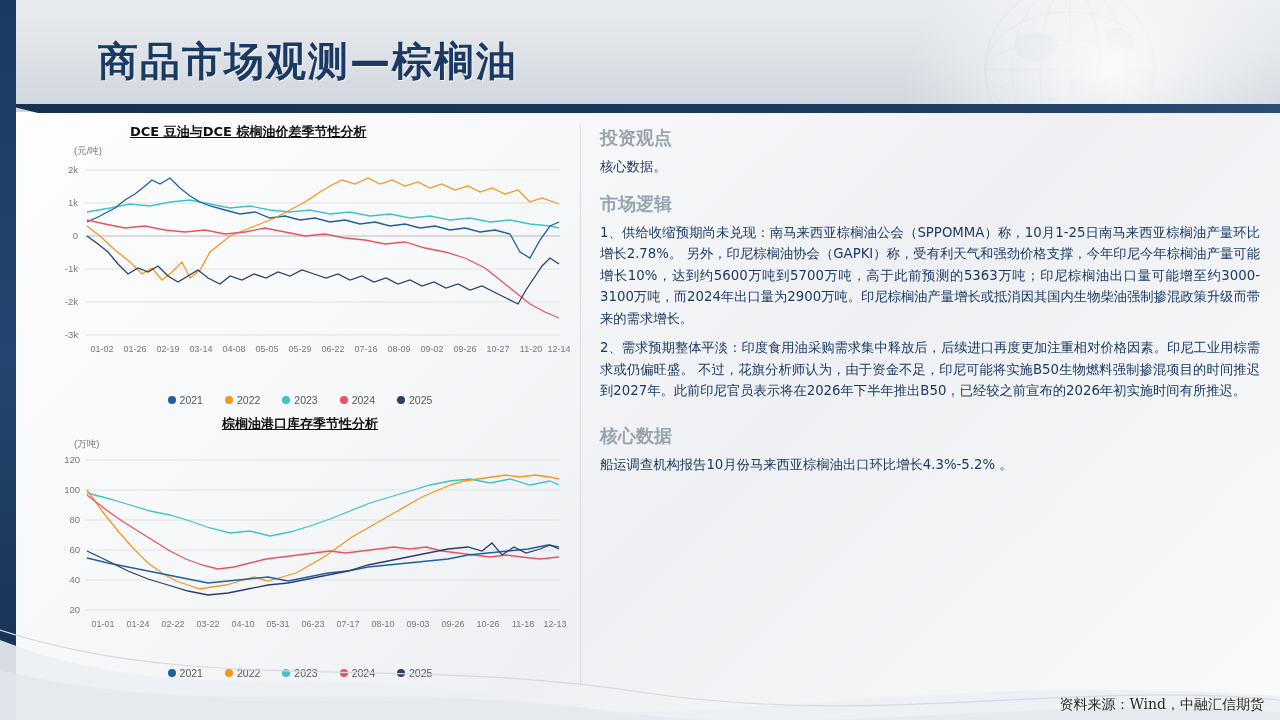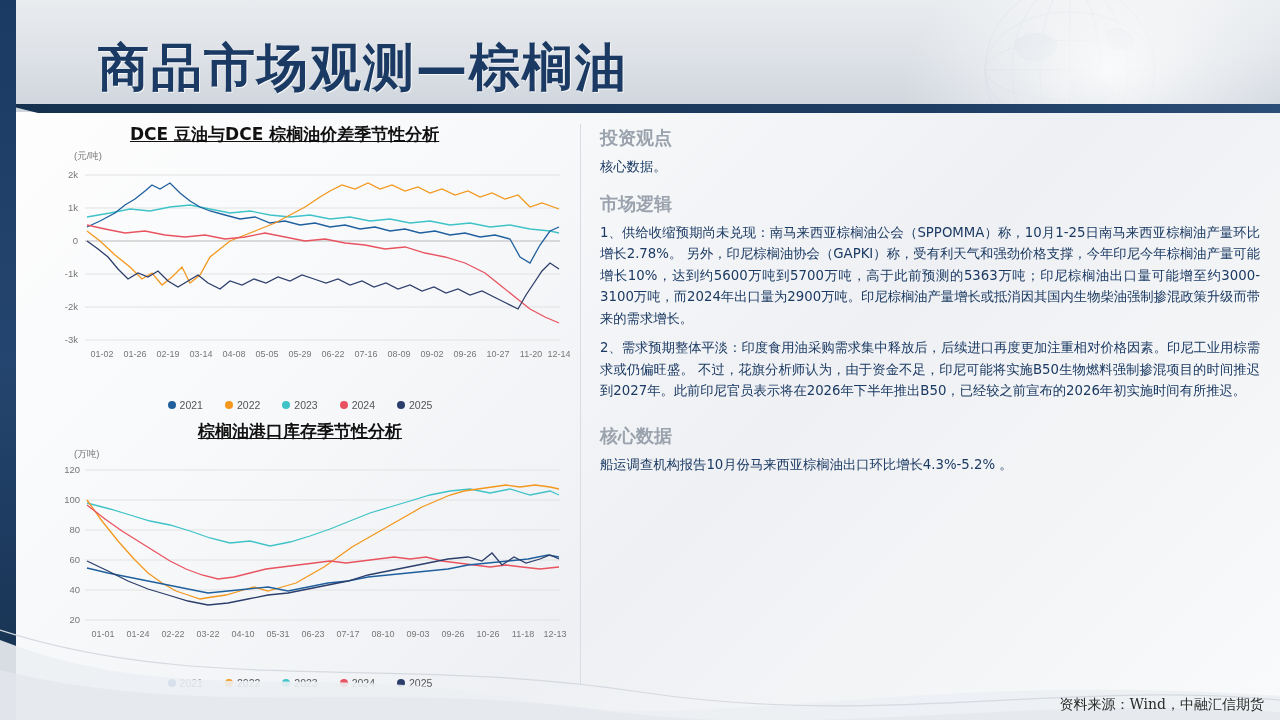--- a/index.html
+++ b/index.html
@@ -38,36 +38,36 @@
     opacity: 0.25;
   }
   .header-underline {
     position: absolute; left: 16px; top: 104px; width: 1264px; height: 9px;
     background: linear-gradient(90deg,#15314f 0%, #1d3c61 70%, #2b4e78 100%);
     clip-path: polygon(0 0, 100% 0, 100% 100%, 22px 100%, 0 40%);
   }
   .header-title {
     position: absolute; left: 82px; top: 34px;
     font-family: "DejaVu Sans", "Liberation Sans", sans-serif;
-    font-size: 51px; font-weight: bold; letter-spacing: 2px;
+    font-size: 40px; font-weight: bold; letter-spacing: 2px;
     color: #1b3a63;
     text-shadow: 1px 1px 0 rgba(255,255,255,0.7);
   }
   
   .divider {
     position: absolute; left: 580px; top: 124px; width: 1px; height: 560px;
     background: #d8dde3;
   }
   .left-col { position: absolute; left: 30px; top: 124px; width: 540px; height: 570px; }
   .right-col { position: absolute; left: 600px; top: 126px; width: 660px; height: 560px; }
 
   .chart-title {
     text-align: center;
     font-family: "DejaVu Sans", "Liberation Sans", sans-serif;
-    font-size: 17px; font-weight: bold; color: #111;
+    font-size: 13px; font-weight: bold; color: #111;
     text-decoration: underline;
     line-height: 1.25;
   }
   .chart-title.t1 { padding: 0 60px 0 100px; text-align: left; }
   .chart-box { position: relative; width: 540px; }
   .legend {
     display: flex; justify-content: center; gap: 22px;
     font-size: 10.5px; color: #555; margin-top: 20px;
   }
   .legend .item { display: flex; align-items: center; gap: 4px; }

